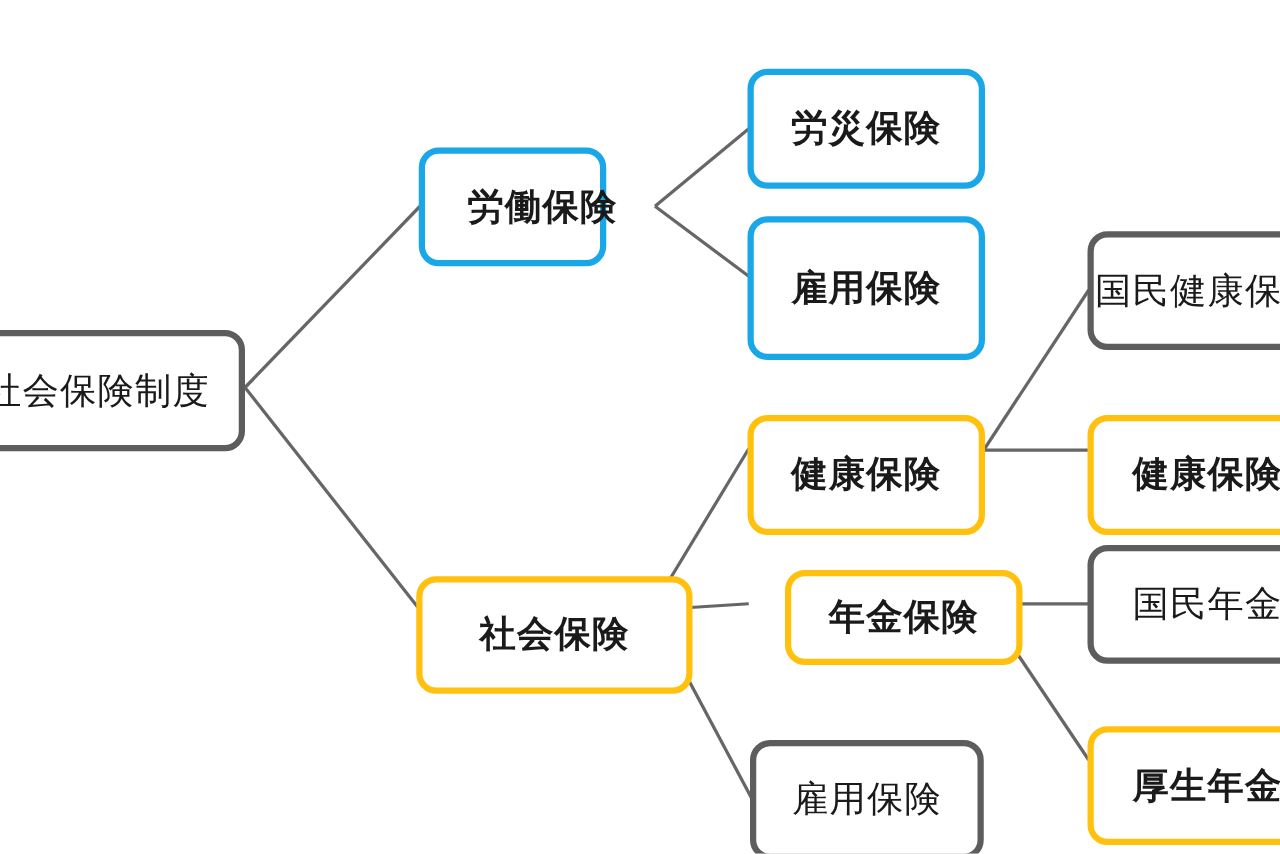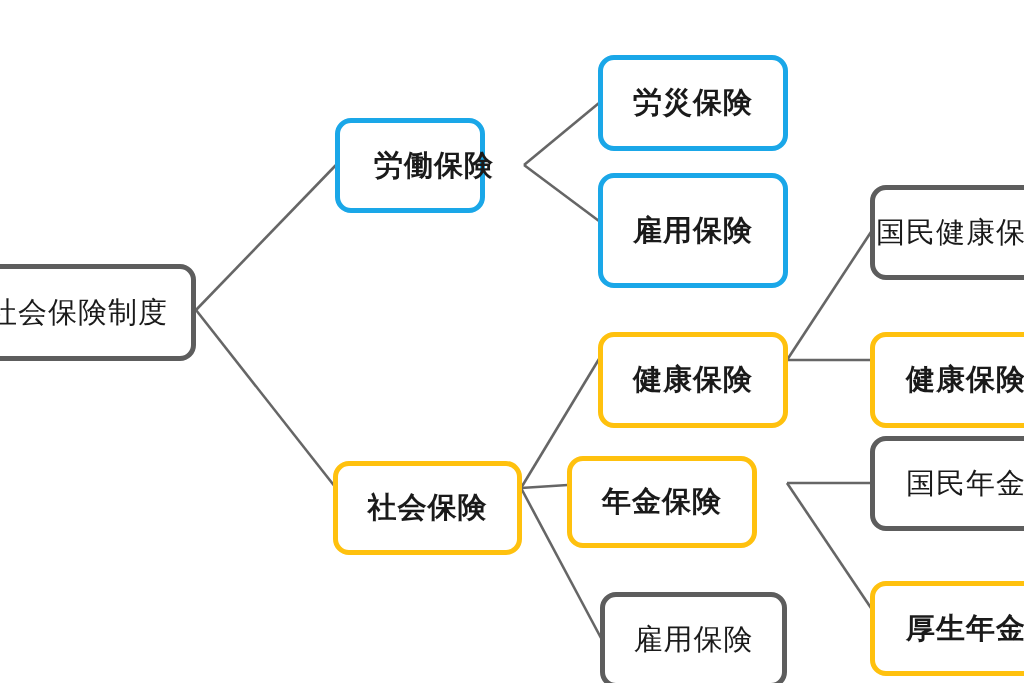--- a/index.html
+++ b/index.html
@@ -47,23 +47,23 @@
   .node.blue   { border-color: var(--blue, #1aa7e8); }
   .node.yellow { border-color: var(--yellow, #ffc10e); margin-top: 20px; }
   .node.gray   { border-color: var(--gray, #5d5d5d); }
   .node.bold   { font-weight: bold; }
 
   
   .n-root          { left: -40px; top: 264px; width: 236px; height: 97px; }
   .n-rodo          { left: 335px; top: 118px; width: 150px; height: 95px; padding-left: 48px; }
   .n-rosai         { left: 598px; top:  55px; width: 190px; height: 96px; }
   .n-koyo          { left: 598px; top: 173px; width: 190px; height: 115px; }
-  .n-shakai        { left: 333px; top: 441px; width: 189px; height: 94px; }
+  .n-shakai        { left: 333px; top: 441px; width: 221px; height: 94px; }
   .n-kenko         { left: 598px; top: 312px; width: 190px; height: 96px; }
-  .n-nenkin        { left: 567px; top: 436px; width: 190px; height: 92px; }
+  .n-nenkin        { left: 628px; top: 436px; width: 190px; height: 76px; }
   .n-kaigo         { left: 600px; top: 592px; width: 187px; height: 96px; }
   .n-kokumin-kenko { left: 870px; top: 185px; width: 192px; height: 95px; }
   .n-kenko-right   { left: 870px; top: 312px; width: 192px; height: 96px; }
   .n-kokumin-nenkin{ left: 870px; top: 436px; width: 192px; height: 95px; }
   .n-kosei-nenkin  { left: 870px; top: 561px; width: 192px; height: 95px; }
 </style>
 </head>
 <body>
 
 <div class="canvas">

